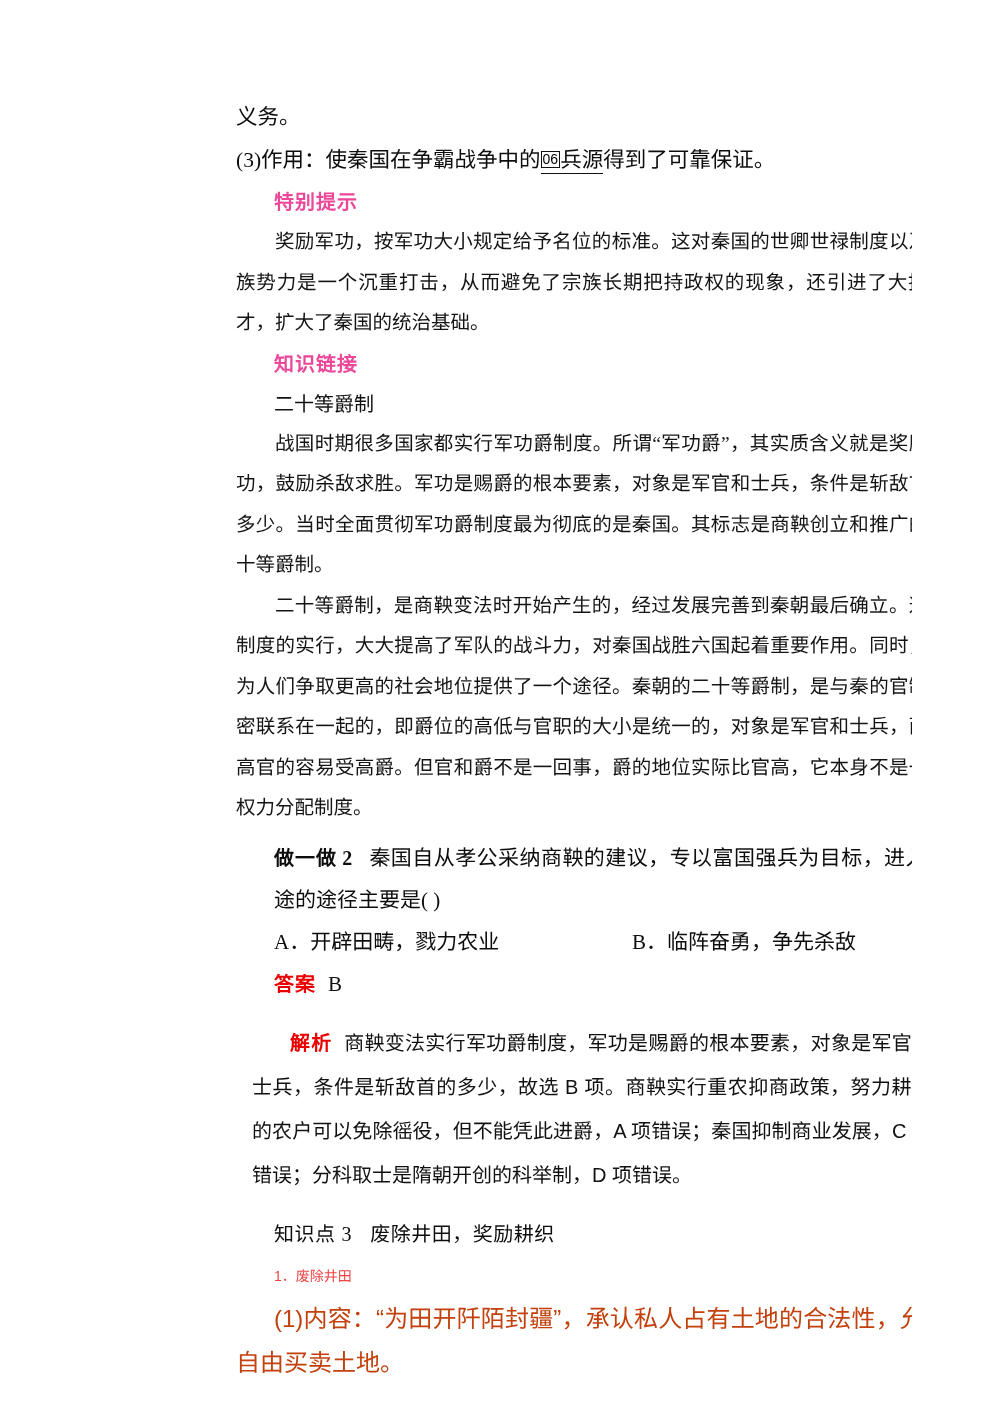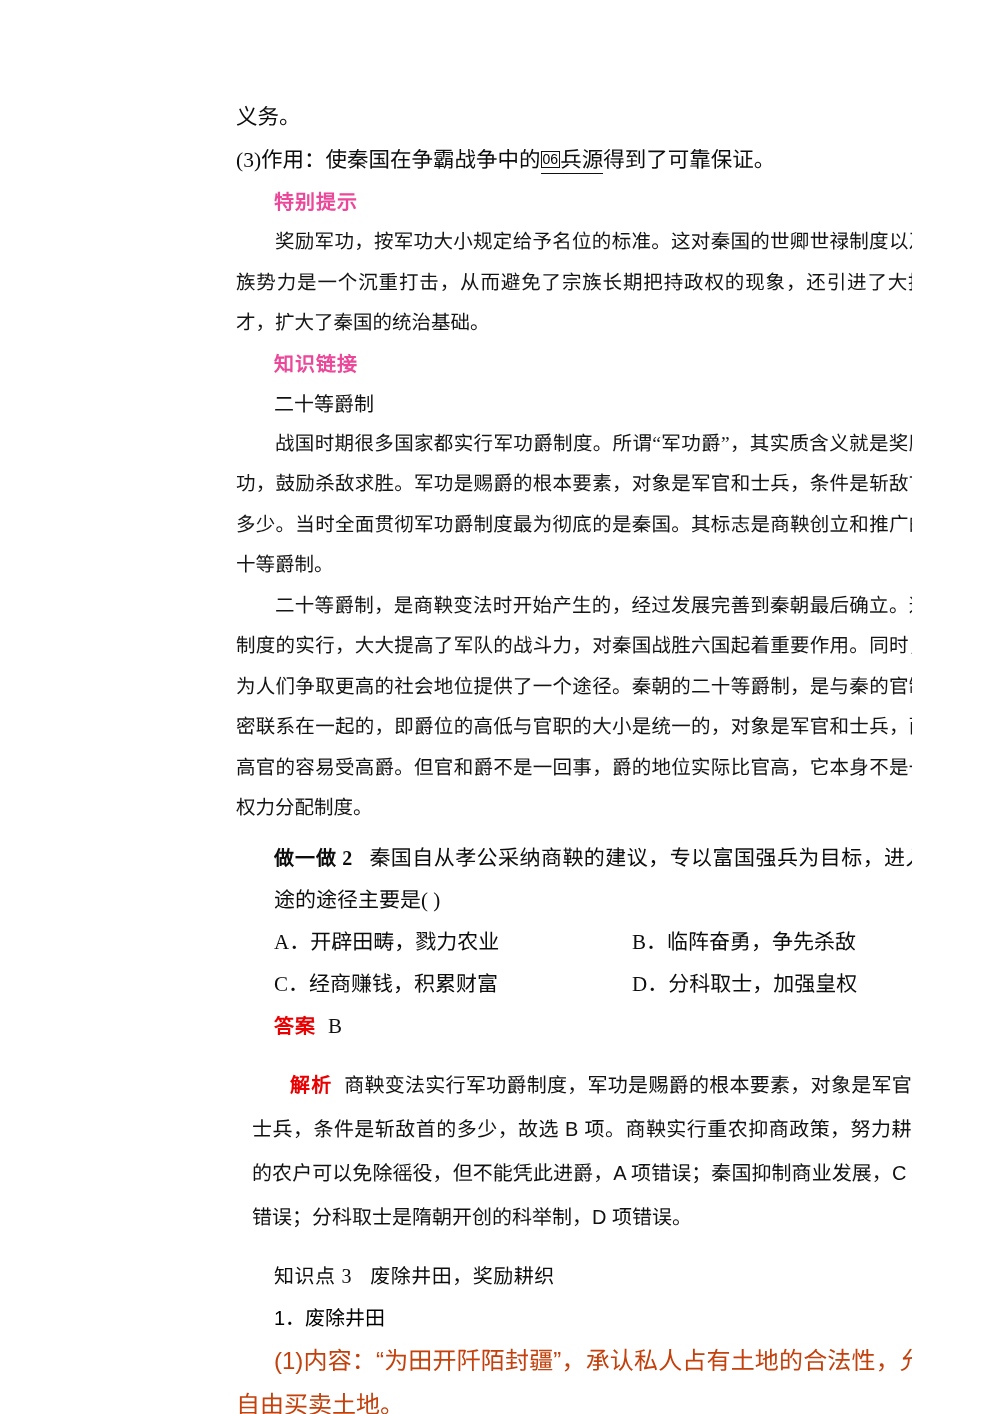--- a/index.html
+++ b/index.html
@@ -157,25 +157,25 @@
     margin: 0;
     padding-left: 38px;
     color: #0d0d0d;
     letter-spacing: 0.5px;
   }
   .kp-num {
     font-family: "Liberation Serif", "DejaVu Serif", serif;
   }
   .kp-sub {
     font-family: "Liberation Sans", "DejaVu Sans", sans-serif;
-    font-size: 20px;
-    line-height: 42px;
-    margin: 0;
-    padding-left: 38px;
-    color: #000000;
+    font-size: 14px;
+    line-height: 42px;
+    margin: 0;
+    padding-left: 38px;
+    color: #ef4444;
   }
   .kp-body {
     font-family: "Liberation Sans", "DejaVu Sans", sans-serif;
     font-size: 24px;
     line-height: 44px;
     margin: 0;
     color: #c2410c;
     text-align: justify;
     text-justify: inter-ideograph;
   }
@@ -234,28 +234,20 @@
 
     <div class="options">
       <div class="opt-row">
         <div class="opt-cell">
           <span>A．</span><span>开辟田畴，戮力农业</span>
         </div>
         <div class="opt-cell second">
           <span>B．</span><span>临阵奋勇，争先杀敌</span>
         </div>
       </div>
-      <div class="opt-row">
-        <div class="opt-cell">
-          <span>C．</span><span>经商赚钱，积累财富</span>
-        </div>
-        <div class="opt-cell second">
-          <span>D．</span><span>分科取士，加强皇权</span>
-        </div>
-      </div>
     </div>
 
     <p class="ans-line">
       <span class="redtag">答案</span><span class="ans-value">B</span>
     </p>
 
     <p class="analysis">
       <span class="lead"></span><span class="redtag">解析</span>&nbsp;&nbsp;<span>商鞅变法实行军功爵制度，军功是赐爵的根本要素，对象是军官和士兵，条件是斩敌首的多少，故选 B 项。商鞅实行重农抑商政策，努力耕织的农户可以免除徭役，但不能凭此进爵，A 项错误；秦国抑制商业发展，C 项错误；分科取士是隋朝开创的科举制，D 项错误。</span>
     </p>
 

